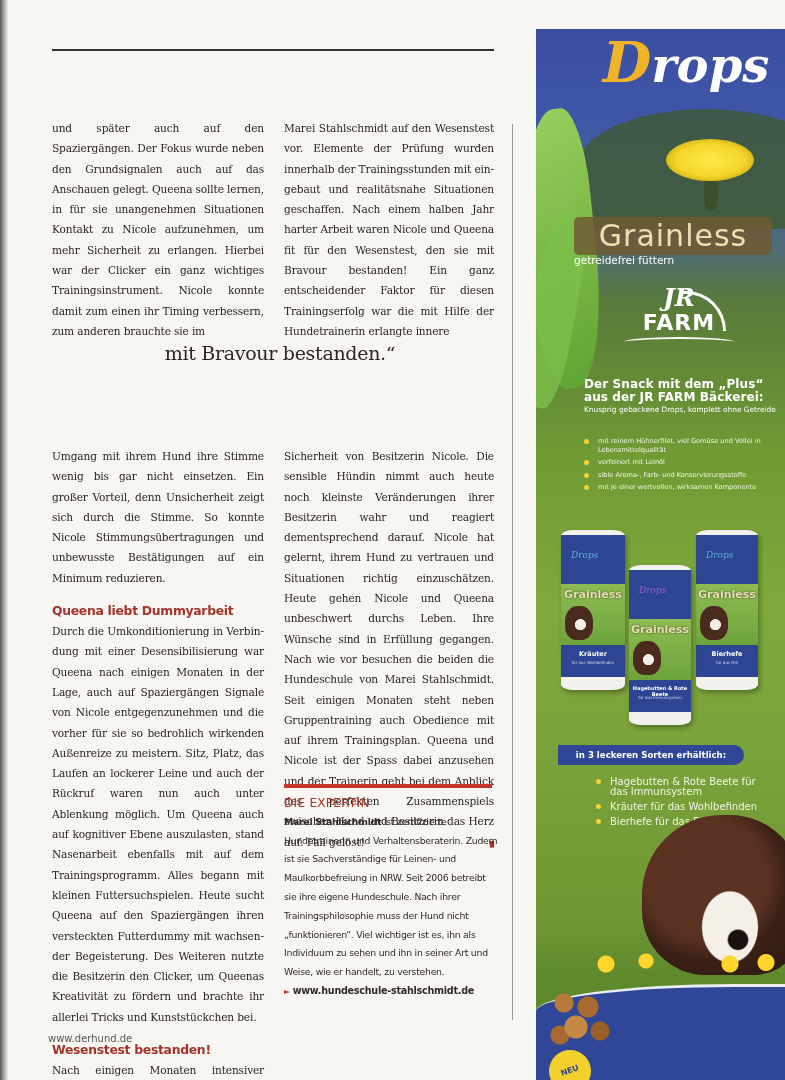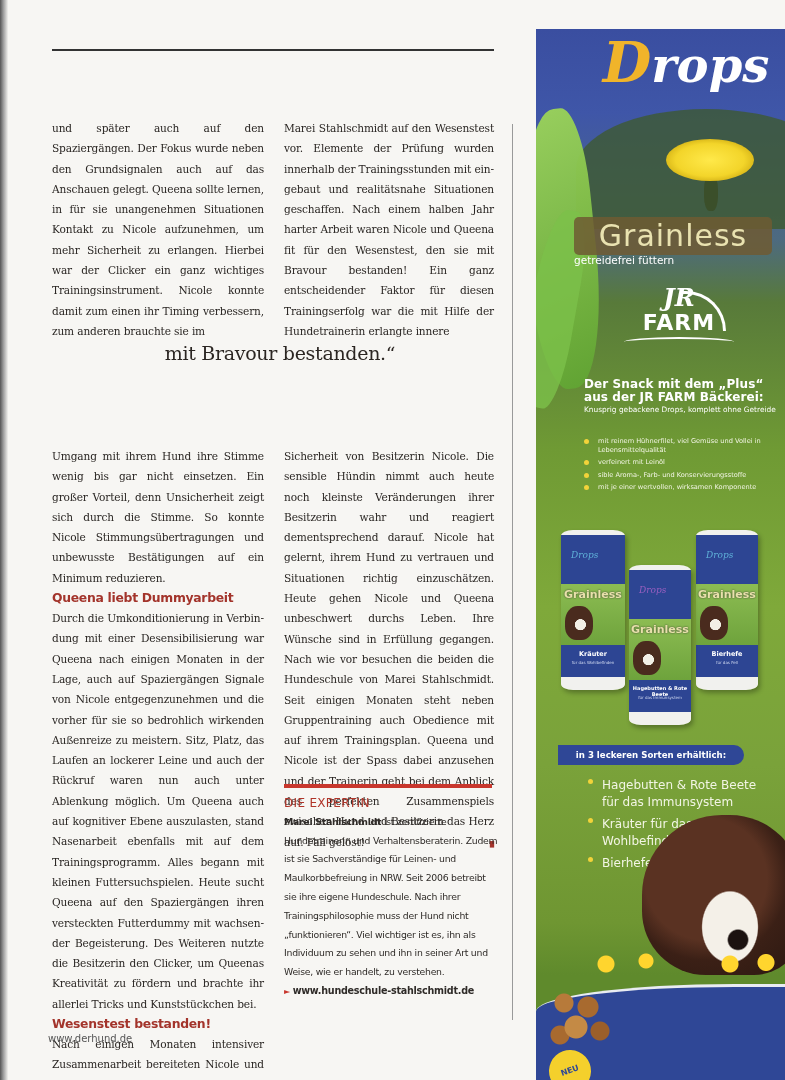--- a/index.html
+++ b/index.html
@@ -36,21 +36,21 @@
     .pullquote {
       position: absolute; left: 100px; top: 340px; width: 360px;
       text-align: center;
       font-family: "DejaVu Serif", serif;
       font-size: 19px; line-height: 26px; color: #2b2622;
       letter-spacing: -0.3px;
     }
     .subhead {
       font-family: "DejaVu Sans", sans-serif;
       font-weight: bold; color: #a3342b;
-      font-size: 12.4px; line-height: 20px; margin-top: 0;
+      font-size: 12.4px; line-height: 20px; margin-top: 13px;
       letter-spacing: -0.3px;
     }
     .end-mark { color: #a3342b; float: right; font-family: "DejaVu Sans", sans-serif; font-size: 11px; }
     .expert-rule {
       position: absolute; left: 284px; top: 784px; width: 208px; height: 4px; background: #c8372d;
     }
     .expert {
       position: absolute; left: 284px; top: 794px; width: 215px;
       font-family: "DejaVu Sans", sans-serif;
       font-size: 9.3px; line-height: 18.8px; color: #2f2b28;
@@ -154,22 +154,22 @@
     .can2 { left: 160px; top: 501px; width: 62px; height: 160px; }
     .can3 { left: 93px; top: 536px; width: 62px; height: 160px; }
 
     .ad-sorts-band {
       position: absolute; left: 22px; top: 716px; width: 186px; height: 20px;
       background: #2f4796; border-radius: 0 10px 10px 0;
       font-family: "DejaVu Sans", sans-serif; font-weight: bold; color: #fff;
       font-size: 8.6px; line-height: 20px; text-align: center;
     }
     .ad-sorts {
-      position: absolute; left: 52px; top: 748px; width: 170px; list-style: none;
-      font-family: "DejaVu Sans", sans-serif; color: #f2f5e4; font-size: 12px; line-height: 17px;
+      position: absolute; left: 60px; top: 748px; width: 170px; list-style: none;
+      font-family: "DejaVu Sans", sans-serif; color: #f2f5e4; font-size: 10px; line-height: 10px;
     }
     .ad-sorts li { position: relative; padding-left: 14px; margin-bottom: 5px; }
     .ad-sorts li::before {
       content: ""; position: absolute; left: 0; top: 2px; width: 5px; height: 5px; border-radius: 50%; background: #f2d33a;
     }
     .ad-dog {
       position: absolute; left: 106px; top: 786px; width: 160px; height: 160px;
       border-radius: 50% 45% 30% 40%;
       background:
         radial-gradient(circle at 60% 78%, #1b1210 0 6%, transparent 7%),

